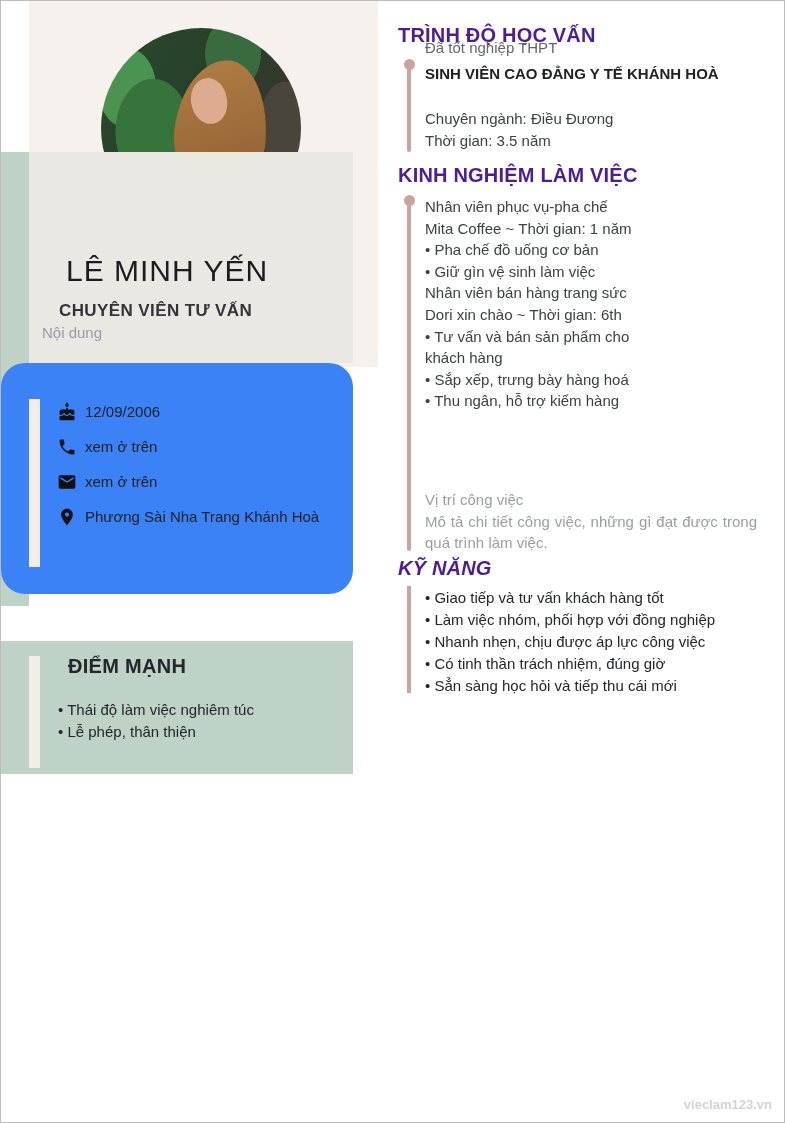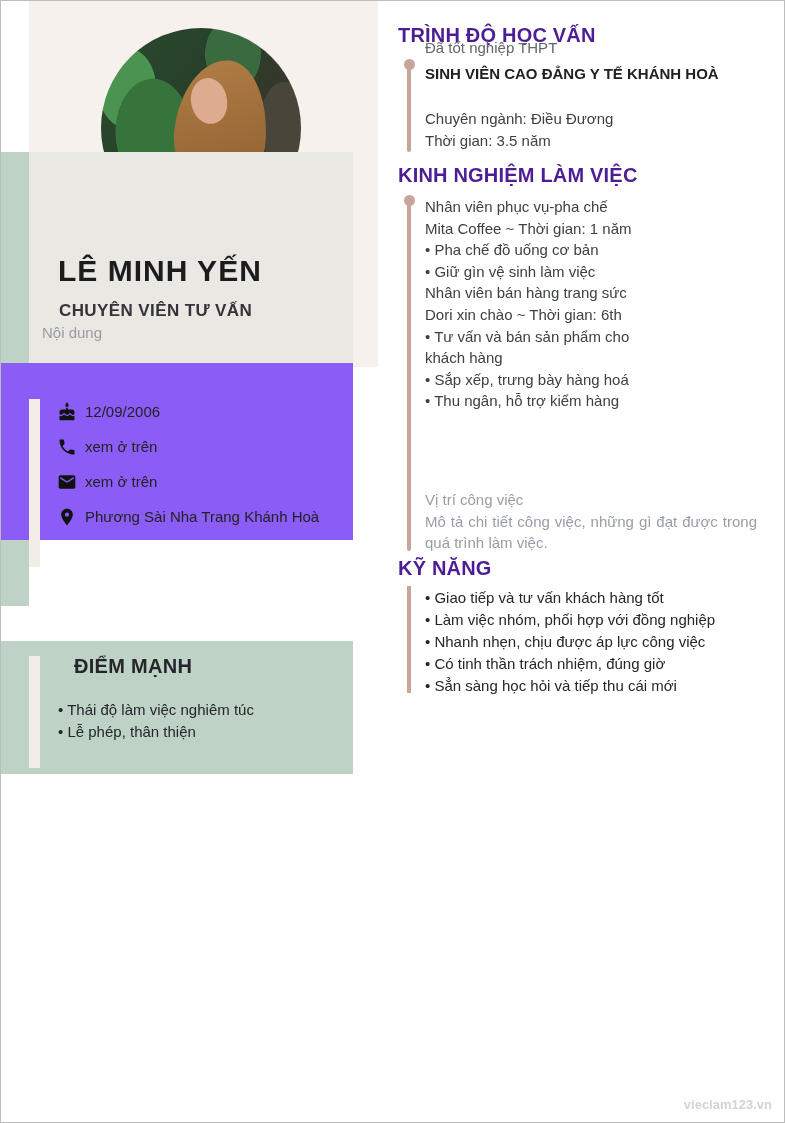--- a/index.html
+++ b/index.html
@@ -7,21 +7,21 @@
   body { font-family:"Liberation Sans", sans-serif; }
   .page {
     position:relative; width:785px; height:1123px; background:#ffffff;
     border:1px solid #bdbdbd; overflow:hidden;
   }
 
   
   .cream-panel { position:absolute; left:28px; top:0; width:349px; height:366px; background:#f7f1ed; }
   .green-strip { position:absolute; left:0; top:151px; width:28px; height:454px; background:#bed3c6; }
   .name-panel  { position:absolute; left:28px; top:151px; width:324px; height:211px; background:#e9e8e3; }
-  .contact-panel { position:absolute; left:0; top:362px; width:352px; height:177px; background:#8b5cf6; }
+  .contact-panel { position:absolute; left:0; top:362px; width:352px; height:231px; background:#3b82f6;border-radius:24px; }
   .strengths-panel { position:absolute; left:0; top:640px; width:352px; height:133px; background:#bed3c6; }
   .accent-bar { position:absolute; background:#f3ede7; width:11px; }
   .contact-panel .accent-bar { left:28px; top:36px; height:168px; }
   .strengths-panel .accent-bar { left:28px; top:15px; height:112px; }
 
   
   .photo {
     position:absolute; left:100px; top:27px; width:200px; height:200px;
     border-radius:50%; overflow:hidden;
     background:
@@ -41,33 +41,33 @@
   .photo .face {
     position:absolute; left:45%; top:25%; width:18%; height:23%;
     background:#ddab8f; border-radius:50% 50% 48% 52%; transform:rotate(-8deg);
   }
   .photo .shirt {
     position:absolute; left:27%; bottom:-2%; width:60%; height:36%;
     background:#181818; border-radius:46% 46% 0 0 / 72% 72% 0 0;
   }
 
   
-  .person-name { position:absolute; left:29px; top:102px; font-size:30px; font-weight:bold; color:#1c1c1c; letter-spacing:1px; white-space:nowrap; }
+  .person-name { position:absolute; left:37px; top:102px; font-size:30px; font-weight:normal; color:#1c1c1c; letter-spacing:1px; white-space:nowrap; }
   .person-title { position:absolute; left:30px; top:149px; font-size:17px; font-weight:bold; color:#333338; letter-spacing:.4px; white-space:nowrap; }
   .person-subtitle { position:absolute; left:13px; top:172px; font-size:15px; color:#9b9ba3; }
 
   
   .contact-rows { position:absolute; left:55px; top:31px; }
   .contact-row { display:flex; align-items:center; height:35px; }
   .contact-row .ico { width:21px; height:21px; flex:0 0 21px; display:flex; align-items:center; justify-content:center; }
   .contact-row .ico svg { width:20px; height:20px; fill:#111; }
   .contact-row .txt { margin-left:8px; font-size:15px; color:#222; white-space:nowrap; }
 
   
-  .strengths-heading { position:absolute; left:73px; top:14px; font-size:20px; font-weight:bold; color:#24262b; letter-spacing:.3px; }
+  .strengths-heading { position:absolute; left:67px; top:14px; font-size:20px; font-weight:bold; color:#24262b; letter-spacing:.3px; }
   .strengths-list { position:absolute; left:57px; top:58px; font-size:15px; color:#24262b; line-height:22px; }
 
   
   .sec-heading { position:absolute; font-size:20px; font-weight:bold; color:#4c1d95; letter-spacing:.2px; white-space:nowrap; }
   .tl-dot { position:absolute; width:11px; height:11px; border-radius:50%; background:#c8a49a; }
   .tl-line { position:absolute; width:4px; background:#c8a49a; border-radius:2px; }
 
   .edu-content { position:absolute; left:424px; top:37px; font-size:15px; color:#3d4145; }
   .edu-status { color:#63676b; line-height:20px; margin-bottom:6px; }
   .edu-school { font-weight:bold; color:#202124; line-height:20px; margin-bottom:24px; }
@@ -176,21 +176,21 @@
     <div>Dori xin chào ~ Thời gian: 6th</div>
     <div>• Tư vấn và bán sản phẩm cho khách hàng</div>
     <div>• Sắp xếp, trưng bày hàng hoá</div>
     <div>• Thu ngân, hỗ trợ kiểm hàng</div>
   </div>
   <div class="exp-placeholder">
     <div>Vị trí công việc</div>
     <div class="desc">Mô tả chi tiết công việc, những gì đạt được trong quá trình làm việc.</div>
   </div>
 
-  <div class="sec-heading" style="left:397px; top:556px;">KỸ NĂNG</div>
+  <div class="sec-heading" style="left:397px; top:556px;font-style:italic;">KỸ NĂNG</div>
   <div class="tl-line" style="left:406px; top:585px; height:107px; border-radius:0;"></div>
   <div class="skills-list">
     <div>• Giao tiếp và tư vấn khách hàng tốt</div>
     <div>• Làm việc nhóm, phối hợp với đồng nghiệp</div>
     <div>• Nhanh nhẹn, chịu được áp lực công việc</div>
     <div>• Có tinh thần trách nhiệm, đúng giờ</div>
     <div>• Sẳn sàng học hỏi và tiếp thu cái mới</div>
   </div>
 
   <div class="watermark">vieclam123.vn</div>

